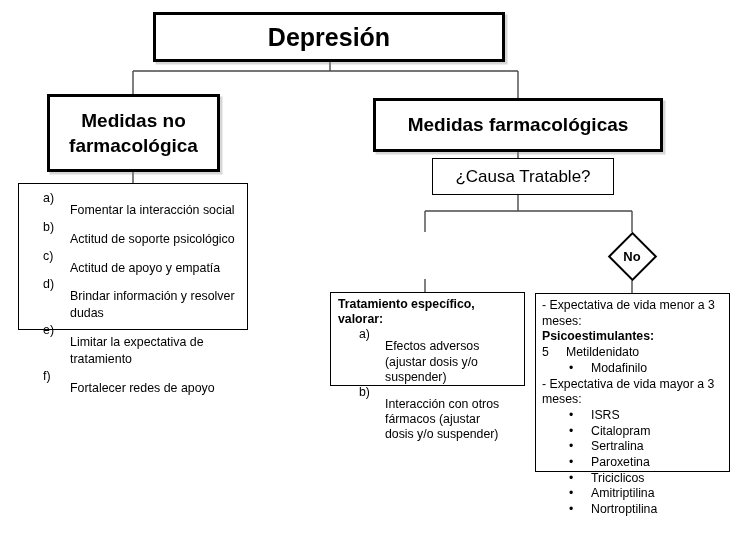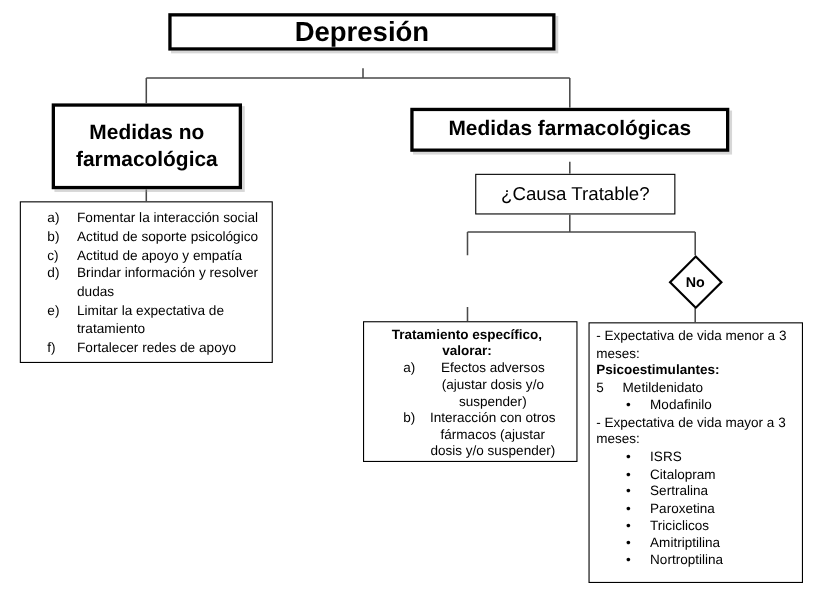--- a/index.html
+++ b/index.html
@@ -26,65 +26,65 @@
     border: 3px solid #000000;
     display: flex;
     align-items: center;
     justify-content: center;
     text-align: center;
     font-weight: bold;
     box-shadow: 2.5px 2.5px 0 rgba(140,140,140,0.35);
   }
   .thin-box { border: 1.5px solid #000000; }
 
-  .depresion-box { left: 153px; top: 12px; width: 352px; height: 34px; font-size: 25px; }
+  .depresion-box { left: 153px; top: 12px; width: 352px; height: 50px; font-size: 25px; }
   .left-title-box { left: 47px; top: 94px; width: 173px; height: 78px; font-size: 19px; line-height: 25px; padding: 14px 6px; }
-  .right-title-box { left: 373px; top: 98px; width: 290px; height: 40px; font-size: 19px; }
+  .right-title-box { left: 373px; top: 98px; width: 290px; height: 54px; font-size: 19px; }
   .causa-box {
     left: 432px; top: 158px; width: 182px; height: 37px;
     display: flex; align-items: center; justify-content: center;
     font-size: 17px;
   }
 
   .list-box {
     left: 18px; top: 183px; width: 230px; height: 147px;
     padding: 6px 6px 0 24px;
     font-size: 12.4px; line-height: 16.8px;
   }
   .li-row { display: flex; }
   .li-marker { flex: none; width: 27px; }
-  .li-text { flex: 1; }
+  .li-text { flex: 1; margin-top: 12px; }
 
   .diamond { position: absolute; width: 48px; height: 48px; }
   .diamond-shape {
     position: absolute; left: 6.5px; top: 6.5px;
     width: 31px; height: 31px;
     border: 2px solid #000000;
     background: #ffffff;
     transform: rotate(45deg);
   }
   .diamond-label {
     position: absolute; inset: 0;
     display: flex; align-items: center; justify-content: center;
     font-weight: bold; font-size: 13px;
   }
   .si-diamond { left: 401px; top: 232px; }
   .no-diamond { left: 608px; top: 232px; }
 
   .trat-box {
-    left: 330px; top: 292px; width: 195px; height: 128px;
+    left: 330px; top: 292px; width: 195px; height: 94px;
     padding: 4px 13px 0 7px;
-    font-size: 12.3px; line-height: 15.2px; text-align: center;
+    font-size: 12.3px; line-height: 15.2px;
   }
   .trat-title { font-weight: bold; }
   .trat-box .li-row { margin-left: 21px; }
   .trat-box .li-marker { width: 26px; }
 
   .no-box {
-    left: 535px; top: 293px; width: 195px; height: 237px;
+    left: 535px; top: 293px; width: 195px; height: 179px;
     padding: 4px 4px 0 6px;
     font-size: 12.3px; line-height: 15.7px;
   }
   .bold-row { font-weight: bold; }
   .num-row { display: flex; }
   .num-marker { flex: none; width: 24px; }
   .bullet-row { display: flex; padding-left: 27px; }
   .bullet-marker { flex: none; width: 22px; }
 </style>
 </head>

